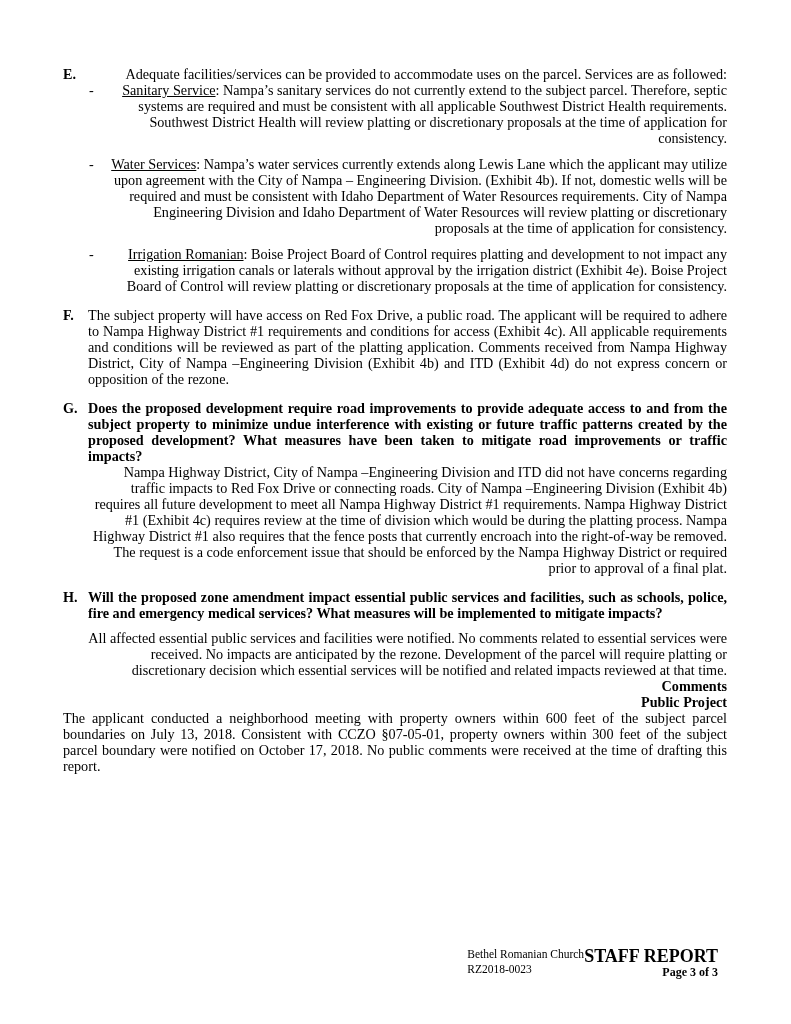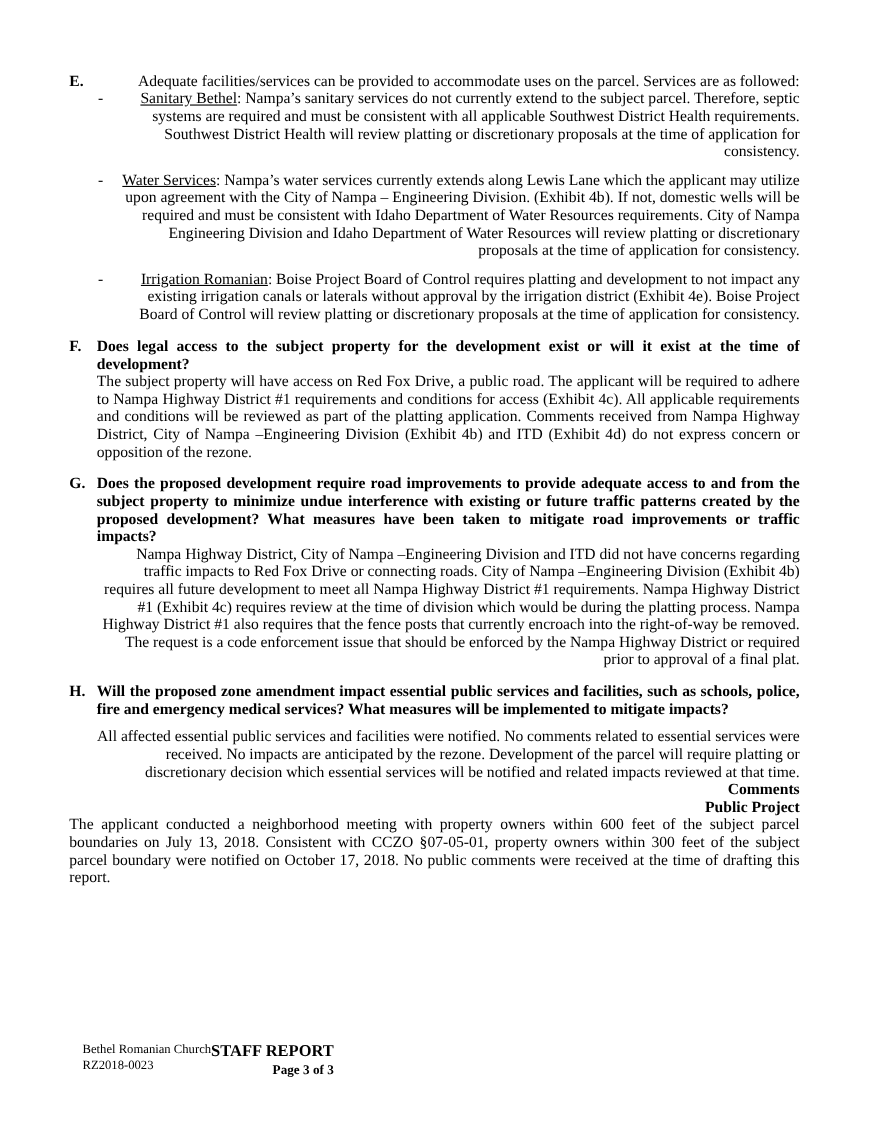--- a/index.html
+++ b/index.html
@@ -40,68 +40,67 @@
   .gap-top { margin-top: 9px; }
   .comments-block { margin-top: -13px; } 
   .bold { font-weight: bold; }
   .bold-ul { font-weight: bold; }
   .footer {
     position: absolute;
     left: 75px;
     right: 73px;
     top: 947px;
     display: flex;
-    justify-content: flex-start;
+    justify-content: flex-end;
     align-items: flex-start;
   }
   .footer-left {
     font-size: 11.5px;
     line-height: 14.5px;
   }
   .footer-right { text-align: right; }
   .report-title {
     font-weight: bold;
-    font-size: 15px;
+    font-size: 18px;
     line-height: 18px;
   }
   .page-num {
     font-weight: bold;
     font-size: 12px;
     line-height: 14px;
   }
 </style>
 </head>
 <body>
 
 <div class="page">
   <div class="content">
 
     <div class="section">
       <div class="letter">E.</div>
       <div>
         <p>Adequate facilities/services can be provided to accommodate uses on the parcel. Services are as followed:</p>
         <div class="bullet first">
           <div>-</div>
-          <p><span class="ul">Sanitary Bethel</span><span>: Nampa’s sanitary services do not currently extend to the subject parcel. Therefore, septic systems are required and must be consistent with all applicable Southwest District Health requirements. Southwest District Health will review platting or discretionary proposals at the time of application for consistency.</span></p>
+          <p><span class="ul">Sanitary Service</span><span>: Nampa’s sanitary services do not currently extend to the subject parcel. Therefore, septic systems are required and must be consistent with all applicable Southwest District Health requirements. Southwest District Health will review platting or discretionary proposals at the time of application for consistency.</span></p>
         </div>
         <div class="bullet">
           <div>-</div>
           <p><span class="ul">Water Services</span><span>: Nampa’s water services currently extends along Lewis Lane which the applicant may utilize upon agreement with the City of Nampa – Engineering Division. (Exhibit 4b). If not, domestic wells will be required and must be consistent with Idaho Department of Water Resources requirements. City of Nampa Engineering Division and Idaho Department of Water Resources will review platting or discretionary proposals at the time of application for consistency.</span></p>
         </div>
         <div class="bullet">
           <div>-</div>
           <p><span class="ul">Irrigation Romanian</span><span>: Boise Project Board of Control requires platting and development to not impact any existing irrigation canals or laterals without approval by the irrigation district (Exhibit 4e). Boise Project Board of Control will review platting or discretionary proposals at the time of application for consistency.</span></p>
         </div>
       </div>
     </div>
 
     <div class="section">
       <div class="letter">F.</div>
       <div>
-        <p class="heading">Does legal access to the subject property for the development exist or will it exist at the time of development?</p>
         <p class="just">The subject property will have access on Red Fox Drive, a public road. The applicant will be required to adhere to Nampa Highway District #1 requirements and conditions for access (Exhibit 4c). All applicable requirements and conditions will be reviewed as part of the platting application. Comments received from Nampa Highway District, City of Nampa –Engineering Division (Exhibit 4b) and ITD (Exhibit 4d) do not express concern or opposition of the rezone.</p>
       </div>
     </div>
 
     <div class="section">
       <div class="letter">G.</div>
       <div>
         <p class="heading">Does the proposed development require road improvements to provide adequate access to and from the subject property to minimize undue interference with existing or future traffic patterns created by the proposed development?  What measures have been taken to mitigate road improvements or traffic impacts?</p>
         <p>Nampa Highway District, City of Nampa –Engineering Division and ITD did not have concerns regarding traffic impacts to Red Fox Drive or connecting roads. City of Nampa –Engineering Division (Exhibit 4b) requires all future development to meet all Nampa Highway District #1 requirements. Nampa Highway District #1 (Exhibit 4c) requires review at the time of division which would be during the platting process. Nampa Highway District #1 also requires that the fence posts that currently encroach into the right-of-way be removed. The request is a code enforcement issue that should be enforced by the Nampa Highway District or required prior to approval of a final plat.</p>
       </div>

